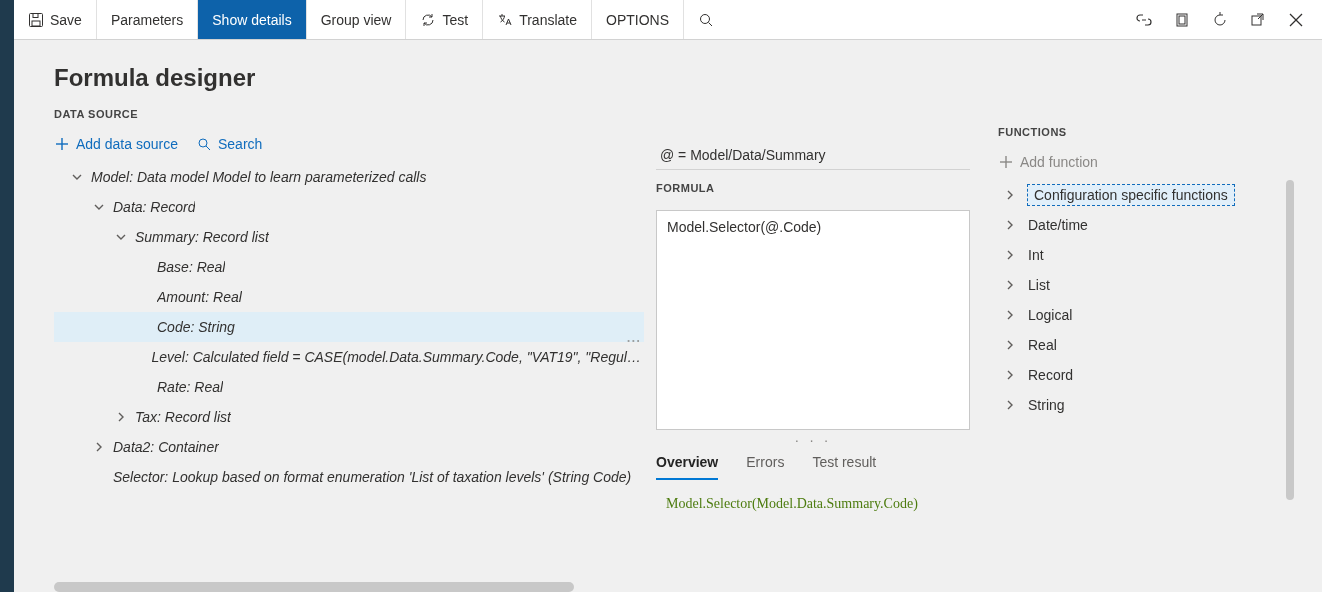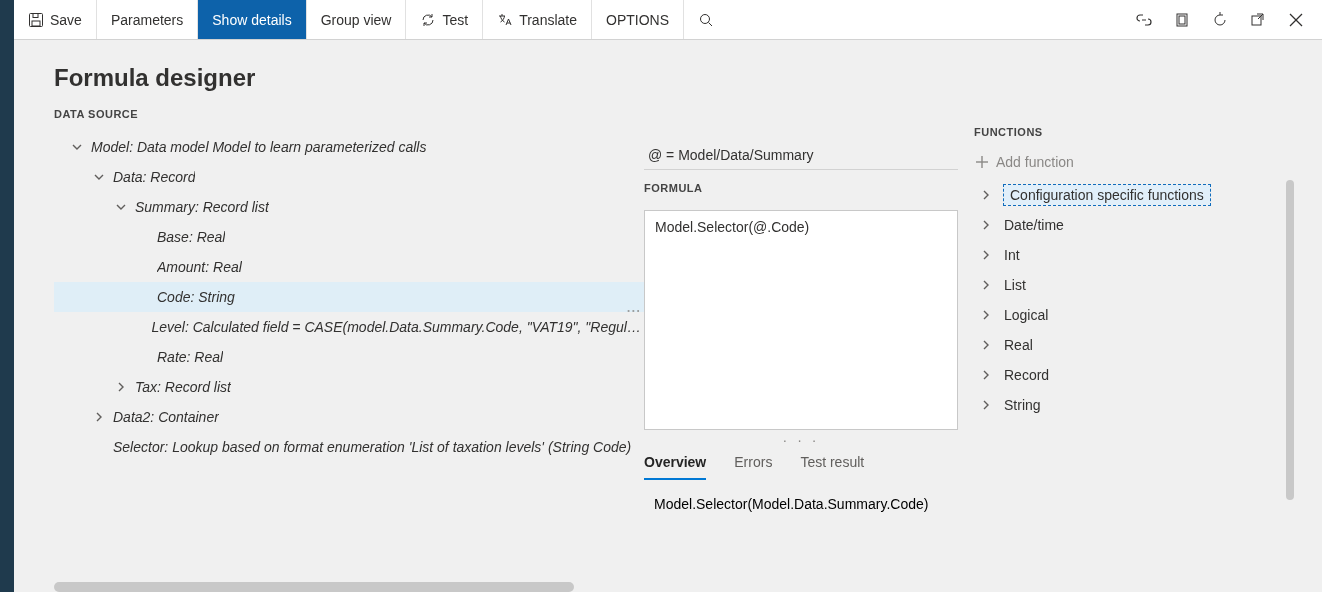--- a/index.html
+++ b/index.html
@@ -23,21 +23,21 @@
   
   .toolbar{height:40px;background:var(--toolbar-bg);border-bottom:1px solid var(--border);display:flex;align-items:stretch;}
   .tb-left{display:flex;align-items:stretch;}
   .tb-btn{display:flex;align-items:center;padding:0 14px;gap:6px;cursor:pointer;border-right:1px solid var(--light-border);color:#323130;}
   .tb-btn.active{background:#0d62aa;color:#fff;}
   .tb-btn .ico{width:16px;height:16px;display:flex;align-items:center;justify-content:center;}
   .tb-spacer{flex:1;}
   .tb-right{display:flex;align-items:center;gap:6px;padding:0 10px;}
   .tb-icon{width:32px;height:40px;display:flex;align-items:center;justify-content:center;cursor:pointer;color:#323130;}
   
-  .workspace{flex:1;display:flex;padding:24px 0 0 40px;gap:0;overflow:hidden;}
+  .workspace{flex:1;display:flex;padding:24px 0 0 40px;gap:12px;overflow:hidden;}
   .col{display:flex;flex-direction:column;}
   .col.left{width:590px;flex:0 0 590px;position:relative;}
   .col.mid{width:330px;flex:0 0 330px;padding-right:16px;}
   .col.right{flex:1;min-width:0;padding-right:28px;}
   h1.page-title{font-size:24px;font-weight:600;margin:0 0 8px 0;}
   .section-label{font-size:11px;letter-spacing:.5px;color:#444;font-weight:600;text-transform:uppercase;margin:8px 0 12px 0;}
   .action-row{display:flex;align-items:center;gap:18px;margin:4px 0 10px 0;}
   .action{display:flex;align-items:center;gap:6px;color:var(--link);cursor:pointer;}
   .action.disabled{color:#8a8886;cursor:default;}
   .action .ico{width:16px;height:16px;display:flex;align-items:center;justify-content:center;}
@@ -50,21 +50,21 @@
   .tree-row .label{overflow:hidden;text-overflow:ellipsis;}
   .more-dots{position:absolute;right:2px;writing-mode:vertical-rl;color:#8a8886;pointer-events:none;}
   .hscroll{height:10px;background:#c8c8c8;border-radius:5px;width:520px;margin-top:56px;}
   
   .binding-row{height:30px;display:flex;align-items:center;border-bottom:1px solid var(--border);padding:0 4px;margin-top:4px;}
   .formula-box{background:#fff;border:1px solid #c8c8c8;height:220px;padding:8px 10px;font-size:14px;margin-top:4px;}
   .resizer{height:20px;display:flex;align-items:center;justify-content:center;color:#8a8886;letter-spacing:3px;}
   .tabs{display:flex;gap:28px;border-bottom:0;}
   .tab{padding:4px 0 8px 0;color:#605e5c;cursor:pointer;}
   .tab.active{color:#242424;font-weight:600;border-bottom:2px solid var(--accent);}
-  .preview{padding:16px 10px;color:#000000;}
+  .preview{padding:16px 10px;color:#4d7c0f;font-family:Liberation Serif, serif;}
   
   .funcs{position:relative;}
   .func-list{border:0;}
   .func-row{display:flex;align-items:center;height:30px;padding-left:6px;cursor:pointer;}
   .func-row .tog{margin-right:12px;}
   .func-row.sel .label{background:var(--selection);outline:1px dashed #0f6cbd;outline-offset:0;padding:2px 6px;}
   .vscroll{position:absolute;right:0;top:0;width:8px;height:320px;background:#c8c8c8;border-radius:4px;}
   svg{display:block;}
 </style>
 </head>
@@ -167,20 +167,40 @@
           </span>
         </div>
       </div>
     </div>
 
     <div class="workspace">
 
       <div class="col left">
         <h1 class="page-title">Formula designer</h1>
         <div class="section-label">DATA SOURCE</div>
+        <div class="action-row">
+          <div class="action">
+            <span class="ico">
+              <svg width="14" height="14" viewBox="0 0 14 14">
+                  <line x1="7" y1="1" x2="7" y2="13" stroke="#0f6cbd" stroke-width="1.4"></line>
+                  <line x1="1" y1="7" x2="13" y2="7" stroke="#0f6cbd" stroke-width="1.4"></line>
+                </svg>
+            </span>
+            <span>Add data source</span>
+          </div>
+          <div class="action">
+            <span class="ico">
+              <svg width="14" height="14" viewBox="0 0 14 14">
+                  <circle cx="6" cy="6" r="4" fill="none" stroke="#0f6cbd"></circle>
+                  <line x1="9" y1="9" x2="13" y2="13" stroke="#0f6cbd"></line>
+                </svg>
+            </span>
+            <span>Search</span>
+          </div>
+        </div>
 
         <div class="tree" id="tree">
             <div class="tree-row">
               <span class="pad" style="width:16px"></span>
               <span class="tog">
                 <svg width="10" height="10" viewBox="0 0 10 10">
                   <path d="M1 3 L5 7 L9 3" fill="none" stroke="#605e5c" stroke-width="1.4"></path>
                 </svg>
               </span>
               <span class="label">Model: Data model Model to learn parameterized calls</span>

